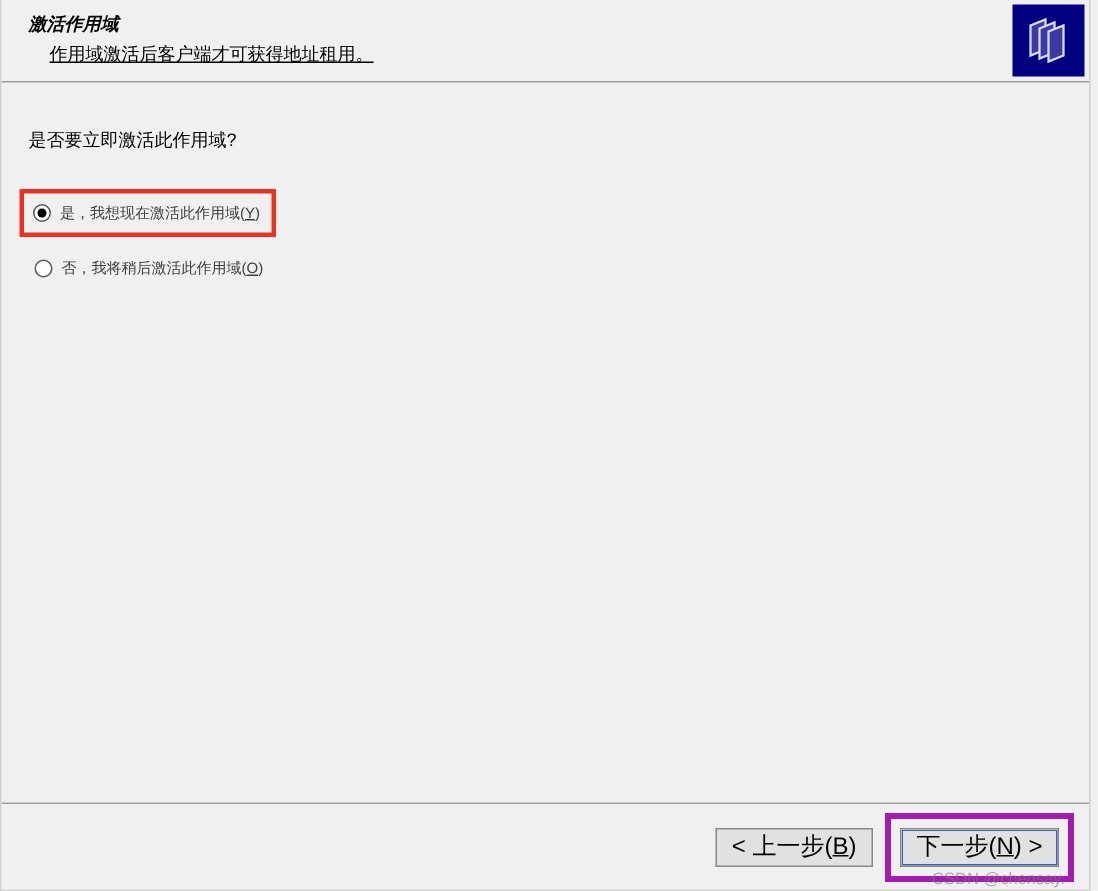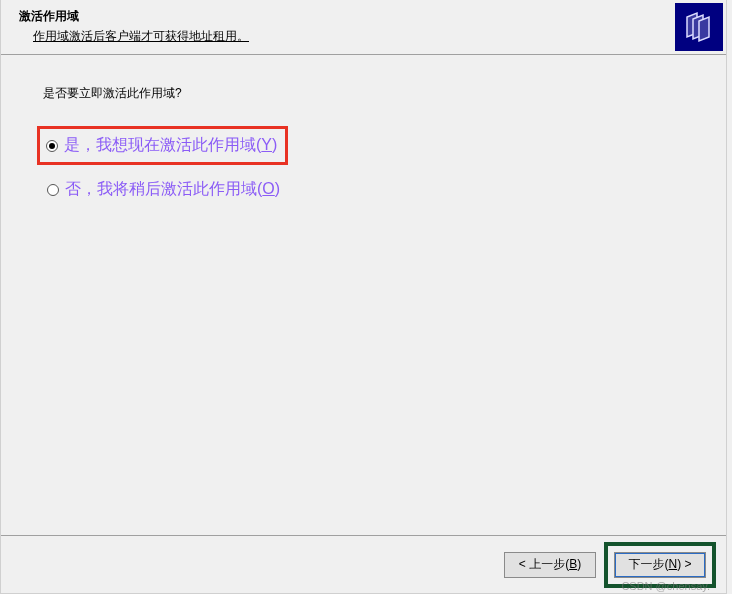--- a/index.html
+++ b/index.html
@@ -23,41 +23,42 @@
       height: 55px;
       background: #f0f0f0;
       border-bottom: 1px solid #a0a0a0;
       padding: 8px 10px 8px 18px;
       position: relative;
     }
     .header-title {
       font-size: 12px;
       font-weight: bold;
       color: #000;
+      font-style: italic;
     }
     .header-subtitle {
       font-size: 12px;
       color: #000;
       padding-left: 14px;
       margin-top: 3px;
       text-decoration: underline;
     }
     .header-icon {
       position: absolute;
       top: 3px;
       right: 3px;
       width: 48px;
       height: 48px;
       background: #000080;
       display: flex;
       align-items: center;
       justify-content: center;
     }
     .content {
-      padding: 30px 42px;
+      padding: 30px 18px;
     }
     .question {
       font-size: 12px;
       color: #000;
       margin-bottom: 24px;
     }
     .radio-group {
       margin-top: 18px;
     }
     .radio-row {
@@ -85,50 +86,50 @@
     }
     .radio-btn.selected::after {
       content: "";
       position: absolute;
       top: 2px; left: 2px;
       width: 6px; height: 6px;
       background: #000;
       border-radius: 50%;
     }
     .radio-label {
-      font-size: 16px;
-      color: #8b5cf6;
+      font-size: 10px;
+      color: #404040;
     }
     .radio-label .ul { text-decoration: underline; }
     .footer {
       position: absolute;
       left: 0; right: 0; bottom: 0;
       height: 58px;
       border-top: 1px solid #a0a0a0;
       background: #f0f0f0;
       display: flex;
       align-items: center;
       justify-content: flex-end;
       padding-right: 10px;
       gap: 8px;
     }
     .btn {
       height: 26px;
       min-width: 92px;
       padding: 0 10px;
       background: #e1e1e1;
       border: 1px solid #8a8a8a;
-      font-size: 12px;
+      font-size: 16px;
       font-family: inherit;
       cursor: pointer;
       position: relative;
     }
     .btn .ul { text-decoration: underline; }
     .btn-highlight {
-      border: 4px solid #14532d;
+      border: 4px solid #a21caf;
       padding: 6px;
       display: inline-block;
     }
     .btn-default-inner {
       box-shadow: inset 0 0 0 1px #2a6bc4;
     }
     .watermark {
       position: absolute;
       right: 22px;
       bottom: 2px;

